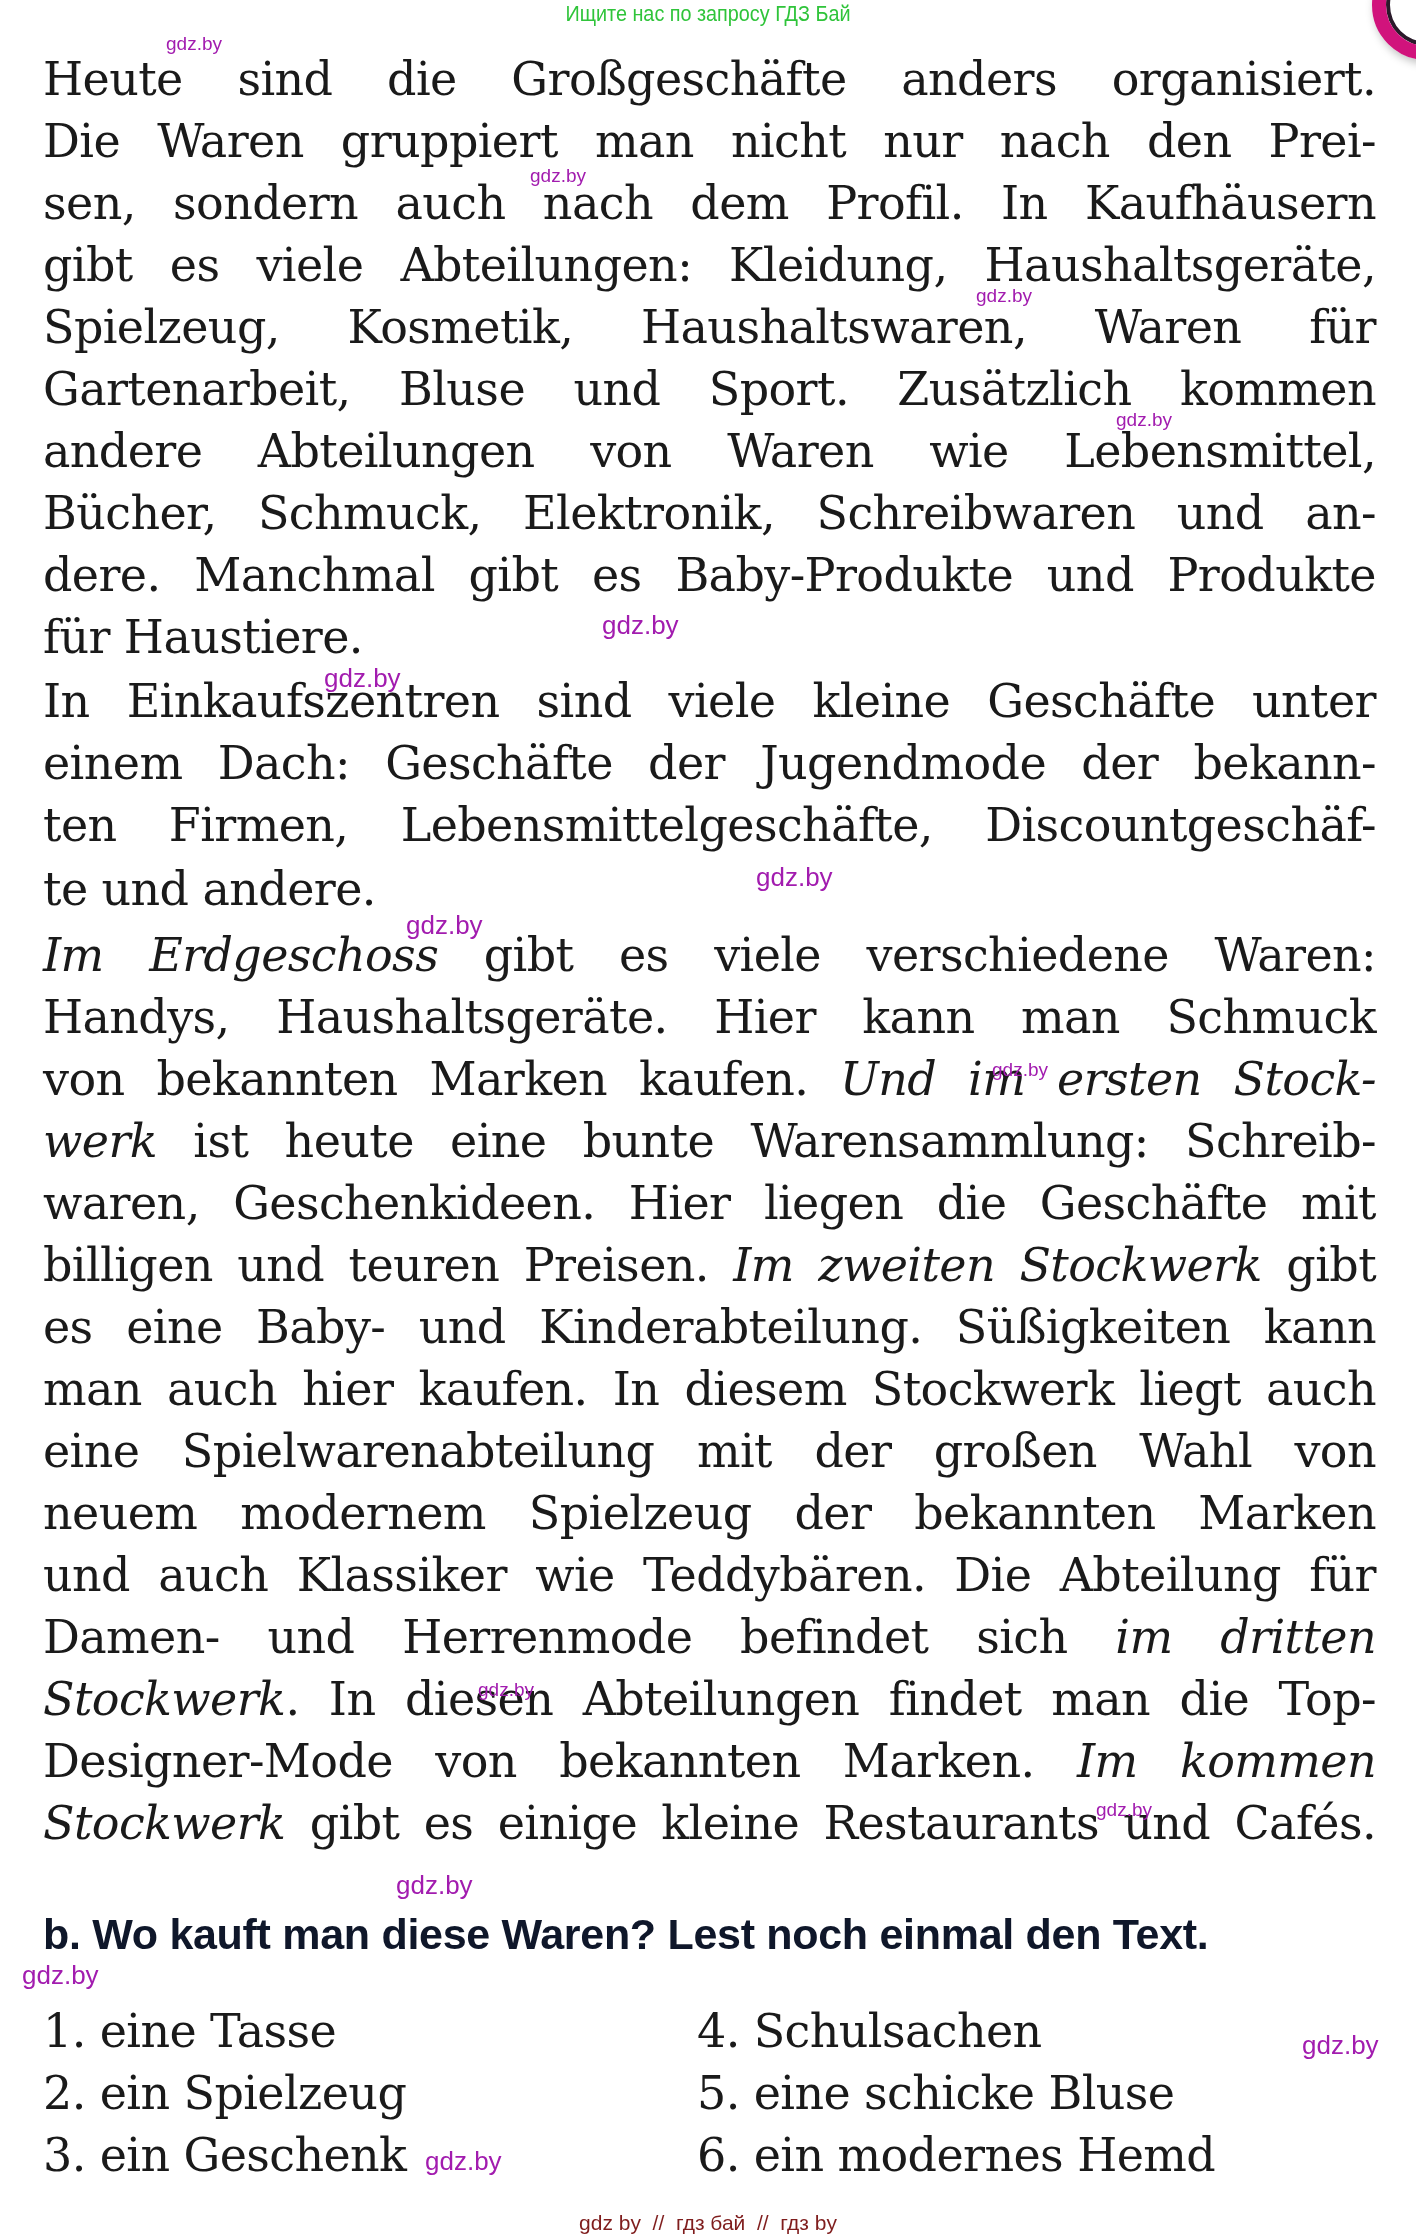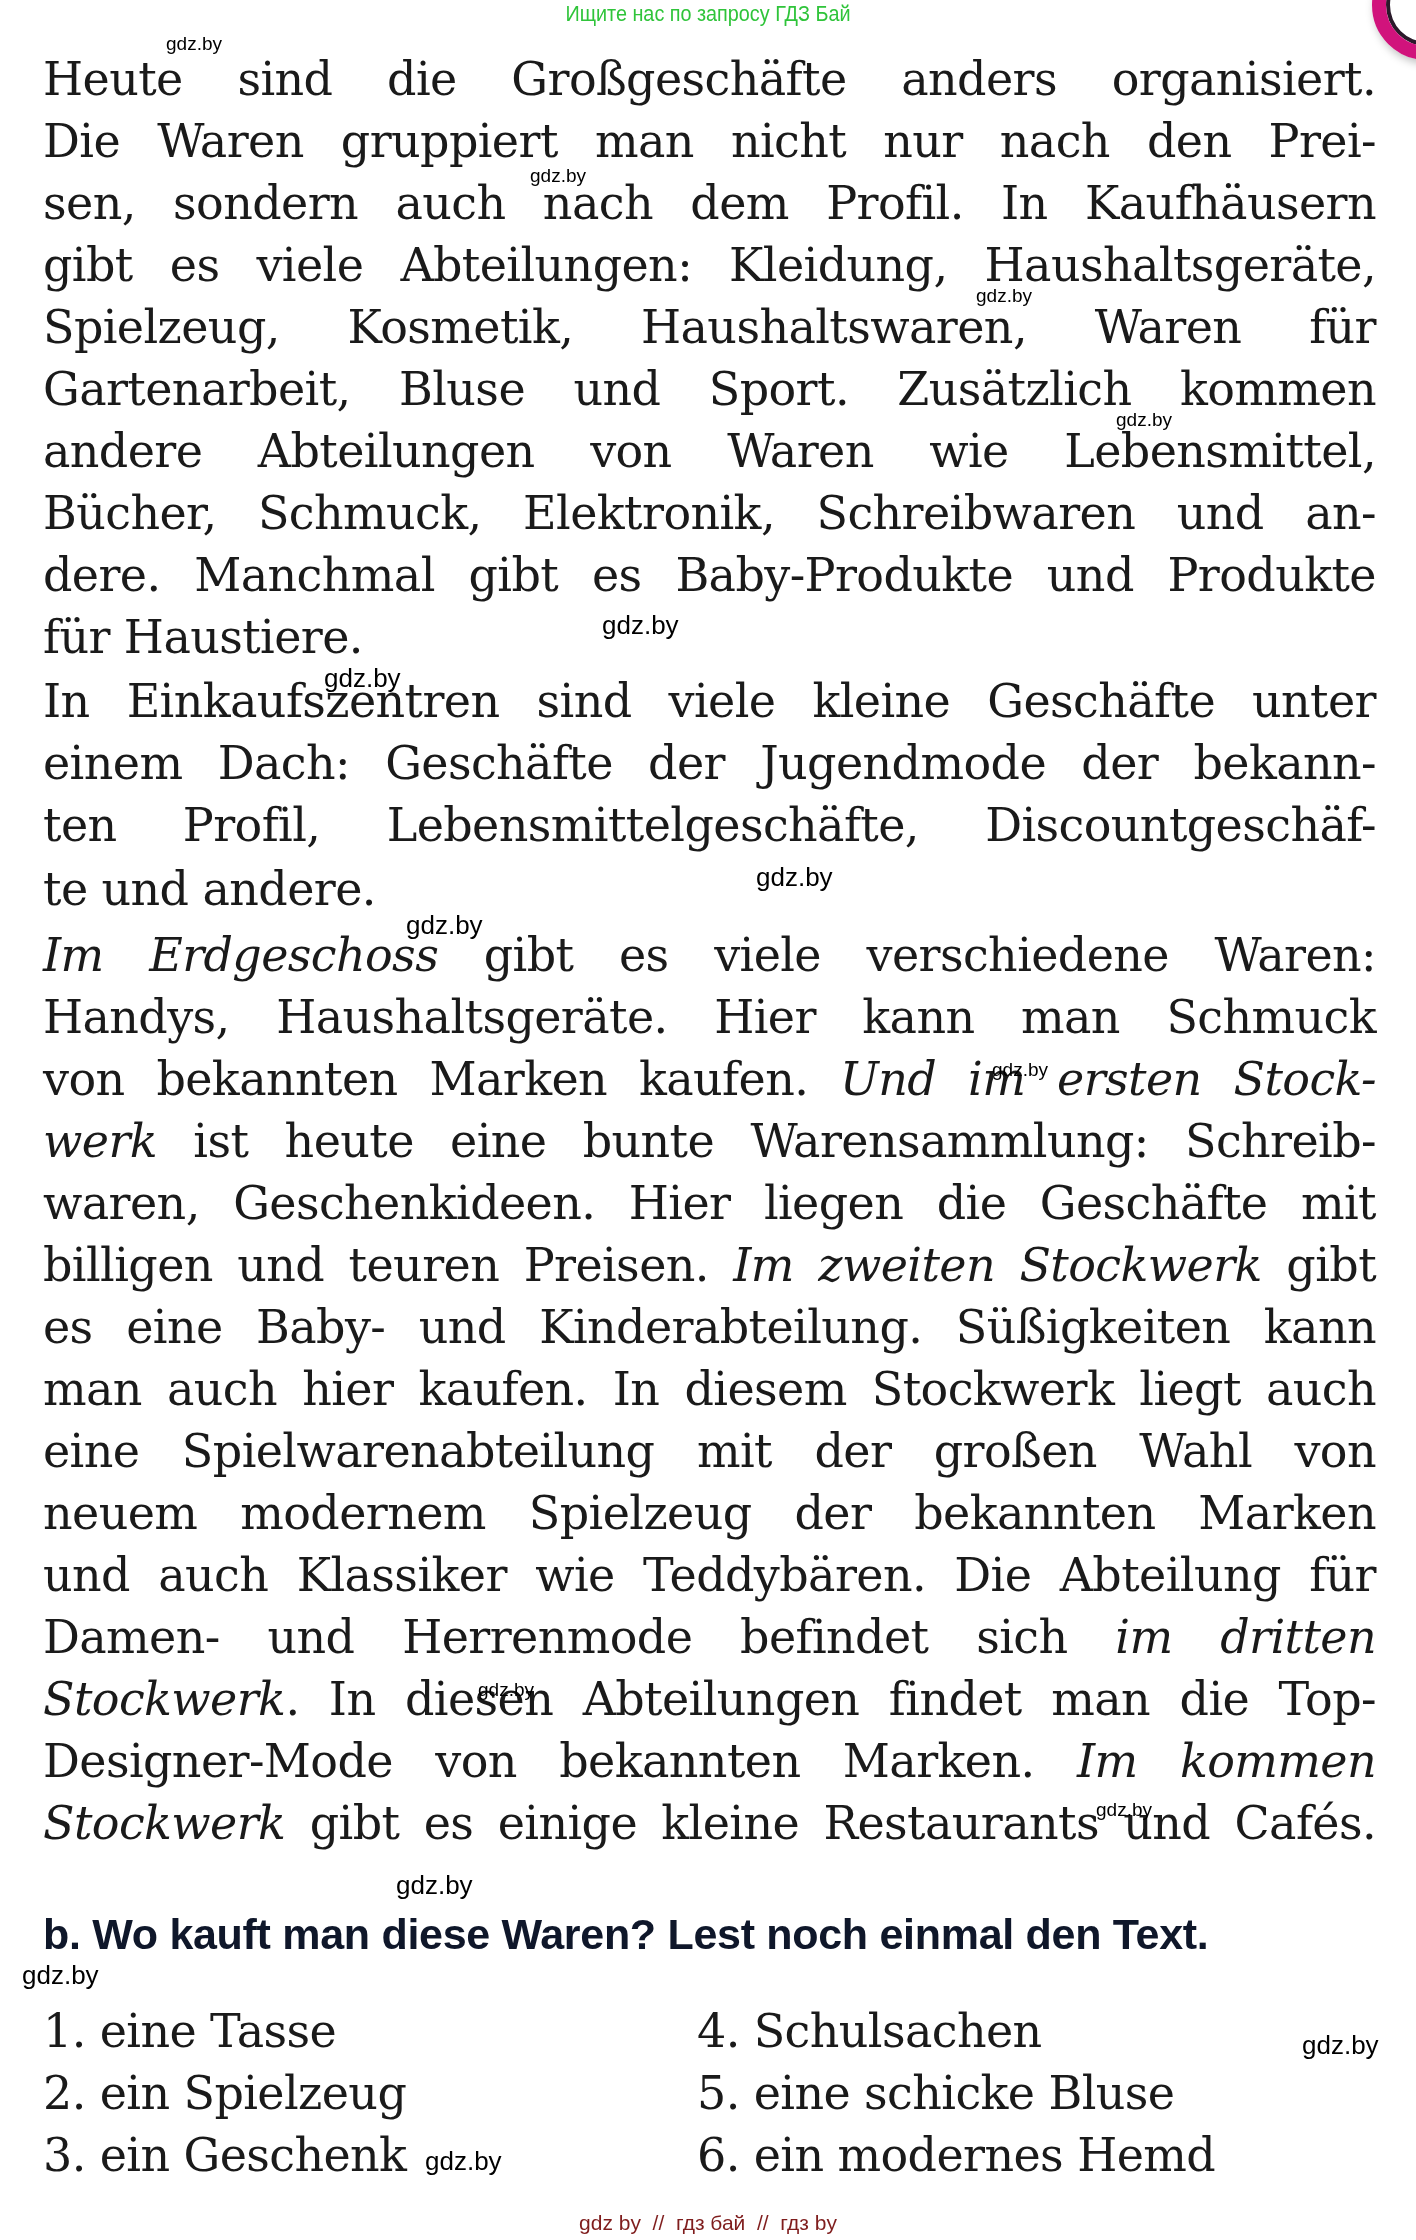--- a/index.html
+++ b/index.html
@@ -52,21 +52,21 @@
     letter-spacing: -0.6px;
   }
   .line.last {
     text-align-last: left;
   }
   .line i {
   }
   .watermark {
     position: absolute;
     font-family: "Liberation Sans", sans-serif;
-    color: #000000;
+    color: #a21caf;
     white-space: nowrap;
     line-height: 1;
   }
   .wm-sm { font-size: 19px; }
   .wm-md { font-size: 26px; }
   .heading-b {
     position: absolute;
     left: 43px;
     font-family: "Liberation Sans", sans-serif;
     font-weight: bold;
@@ -112,21 +112,21 @@
   <div class="line" style="top:358px">Gartenarbeit, Bluse und Sport. Zusätzlich kommen</div>
   <div class="line" style="top:420px">andere Abteilungen von Waren wie Lebensmittel,</div>
   <div class="line" style="top:482px">Bücher, Schmuck, Elektronik, Schreibwaren und an-</div>
   <div class="line" style="top:544px">dere. Manchmal gibt es Baby-Produkte und Produkte</div>
   <div class="line last" style="top:606px">für Haustiere.</div>
 </div>
 
 <div>
   <div class="line" style="top:670px">In Einkaufszentren sind viele kleine Geschäfte unter</div>
   <div class="line" style="top:732px">einem Dach: Geschäfte der Jugendmode der bekann-</div>
-  <div class="line" style="top:794px">ten Profil, Lebensmittelgeschäfte, Discountgeschäf-</div>
+  <div class="line" style="top:794px">ten Firmen, Lebensmittelgeschäfte, Discountgeschäf-</div>
   <div class="line last" style="top:858px">te und andere.</div>
 </div>
 
 <div>
   <div class="line" style="top:924px"><i>Im Erdgeschoss</i><span> gibt es viele verschiedene Waren:</span></div>
   <div class="line" style="top:986px">Handys, Haushaltsgeräte. Hier kann man Schmuck</div>
   <div class="line" style="top:1048px"><span>von bekannten Marken kaufen. </span><i>Und im ersten Stock-</i></div>
   <div class="line" style="top:1110px"><i>werk</i><span> ist heute eine bunte Warensammlung: Schreib-</span></div>
   <div class="line" style="top:1172px">waren, Geschenkideen. Hier liegen die Geschäfte mit</div>
   <div class="line" style="top:1234px"><span>billigen und teuren Preisen. </span><i>Im zweiten Stockwerk</i><span> gibt</span></div>

